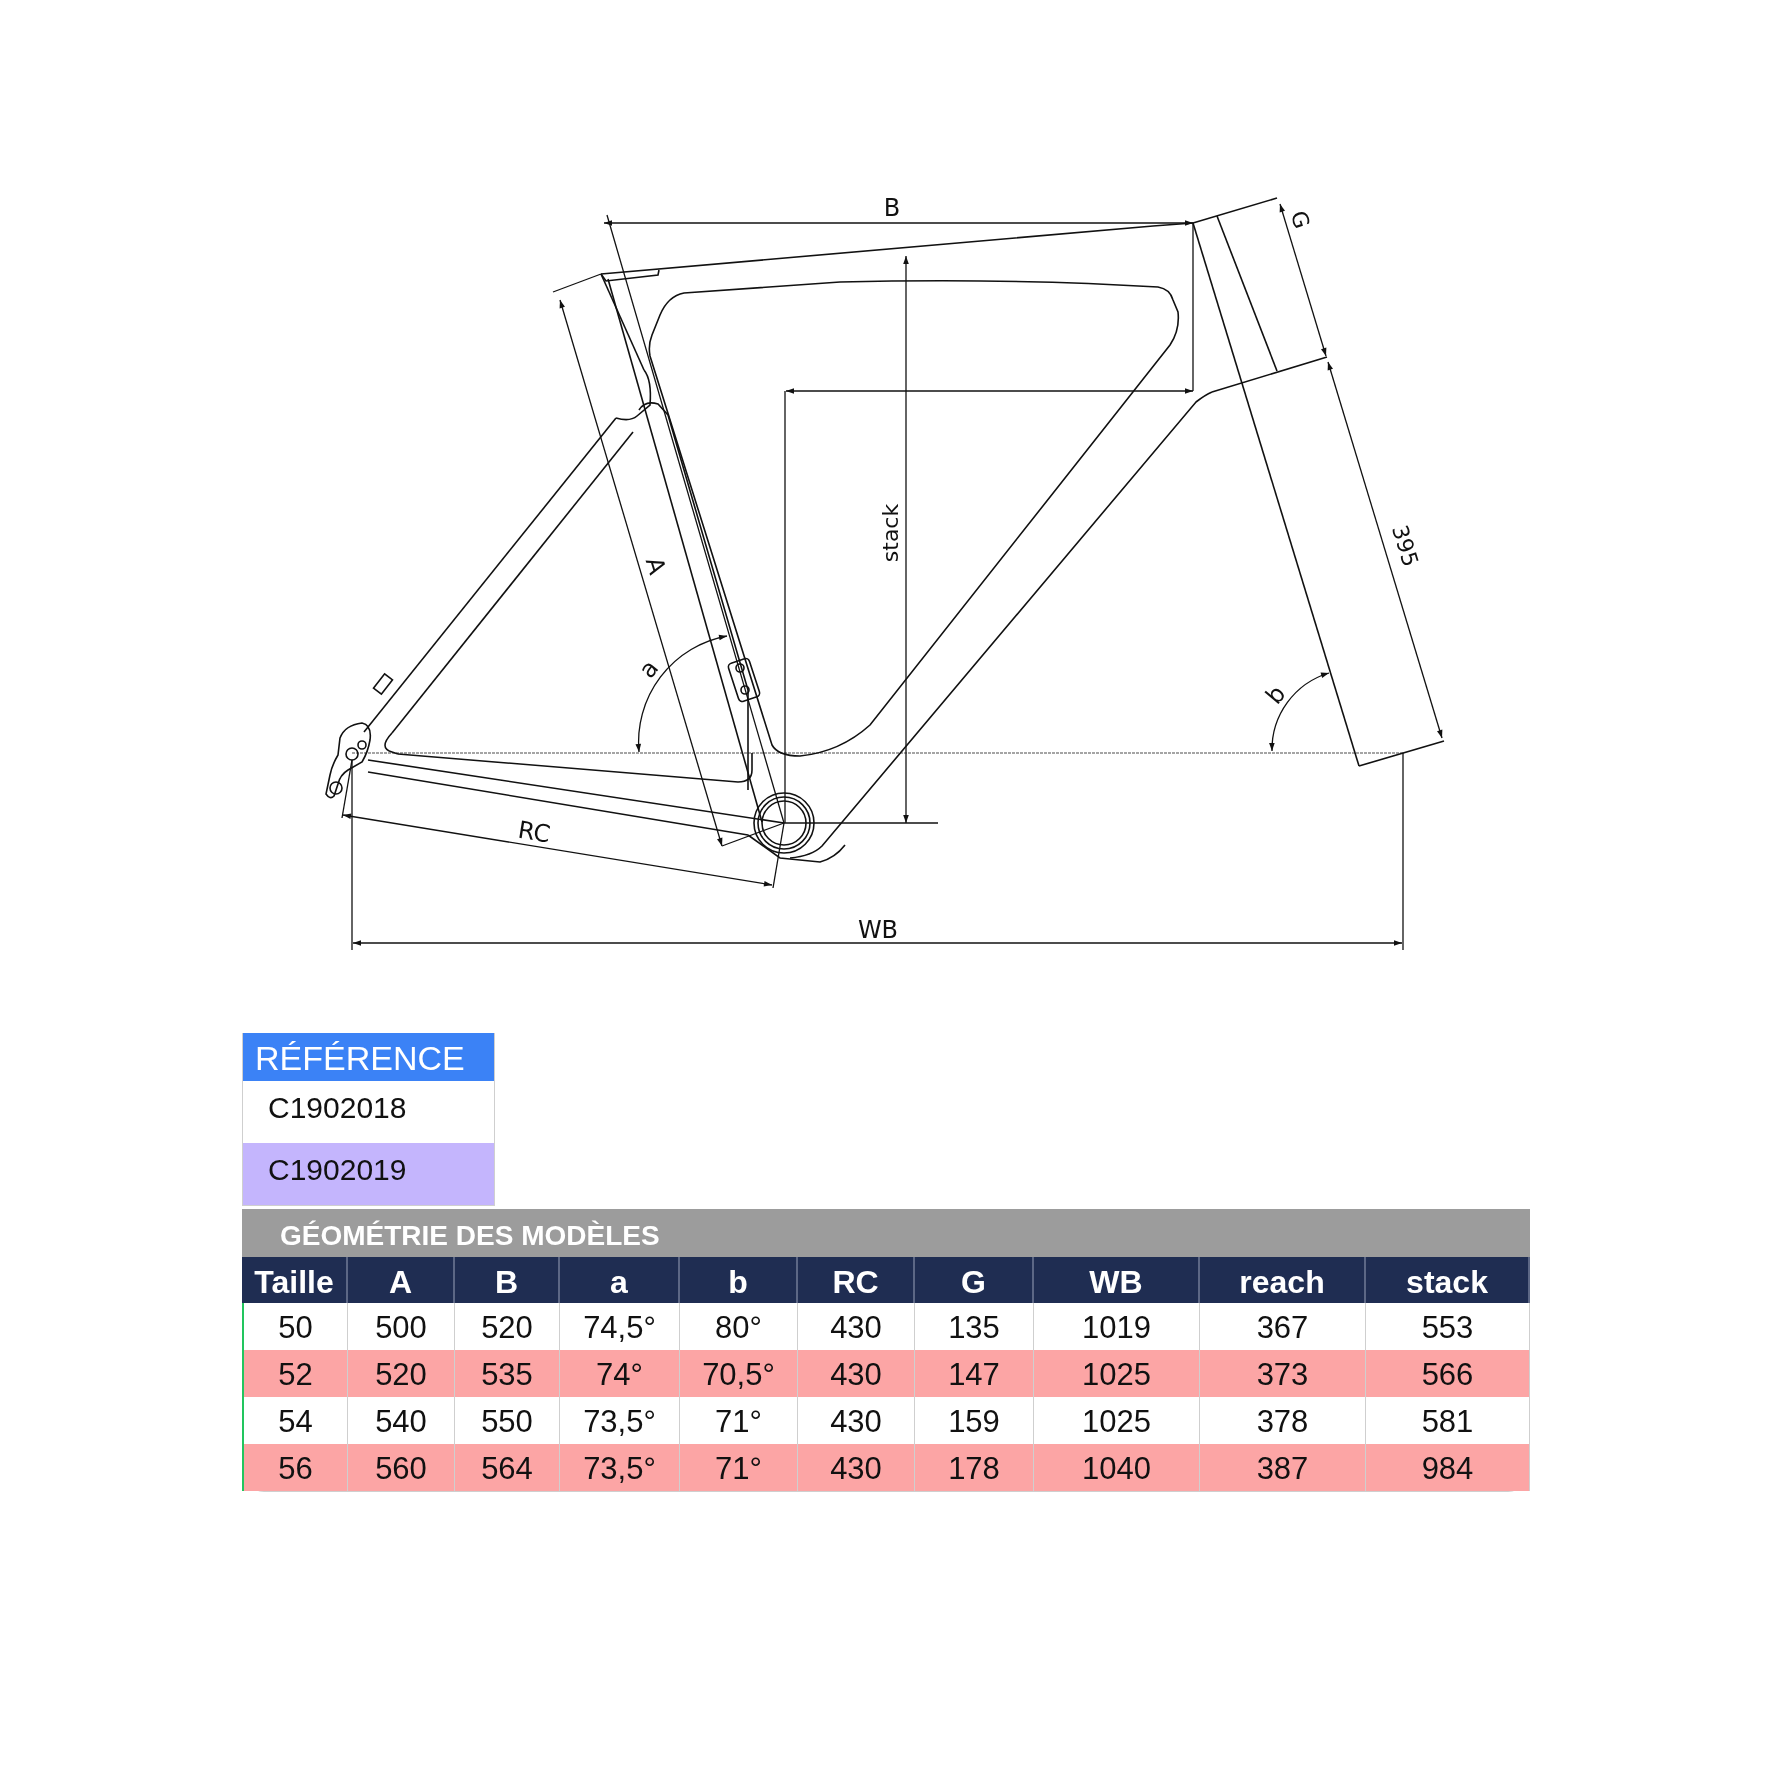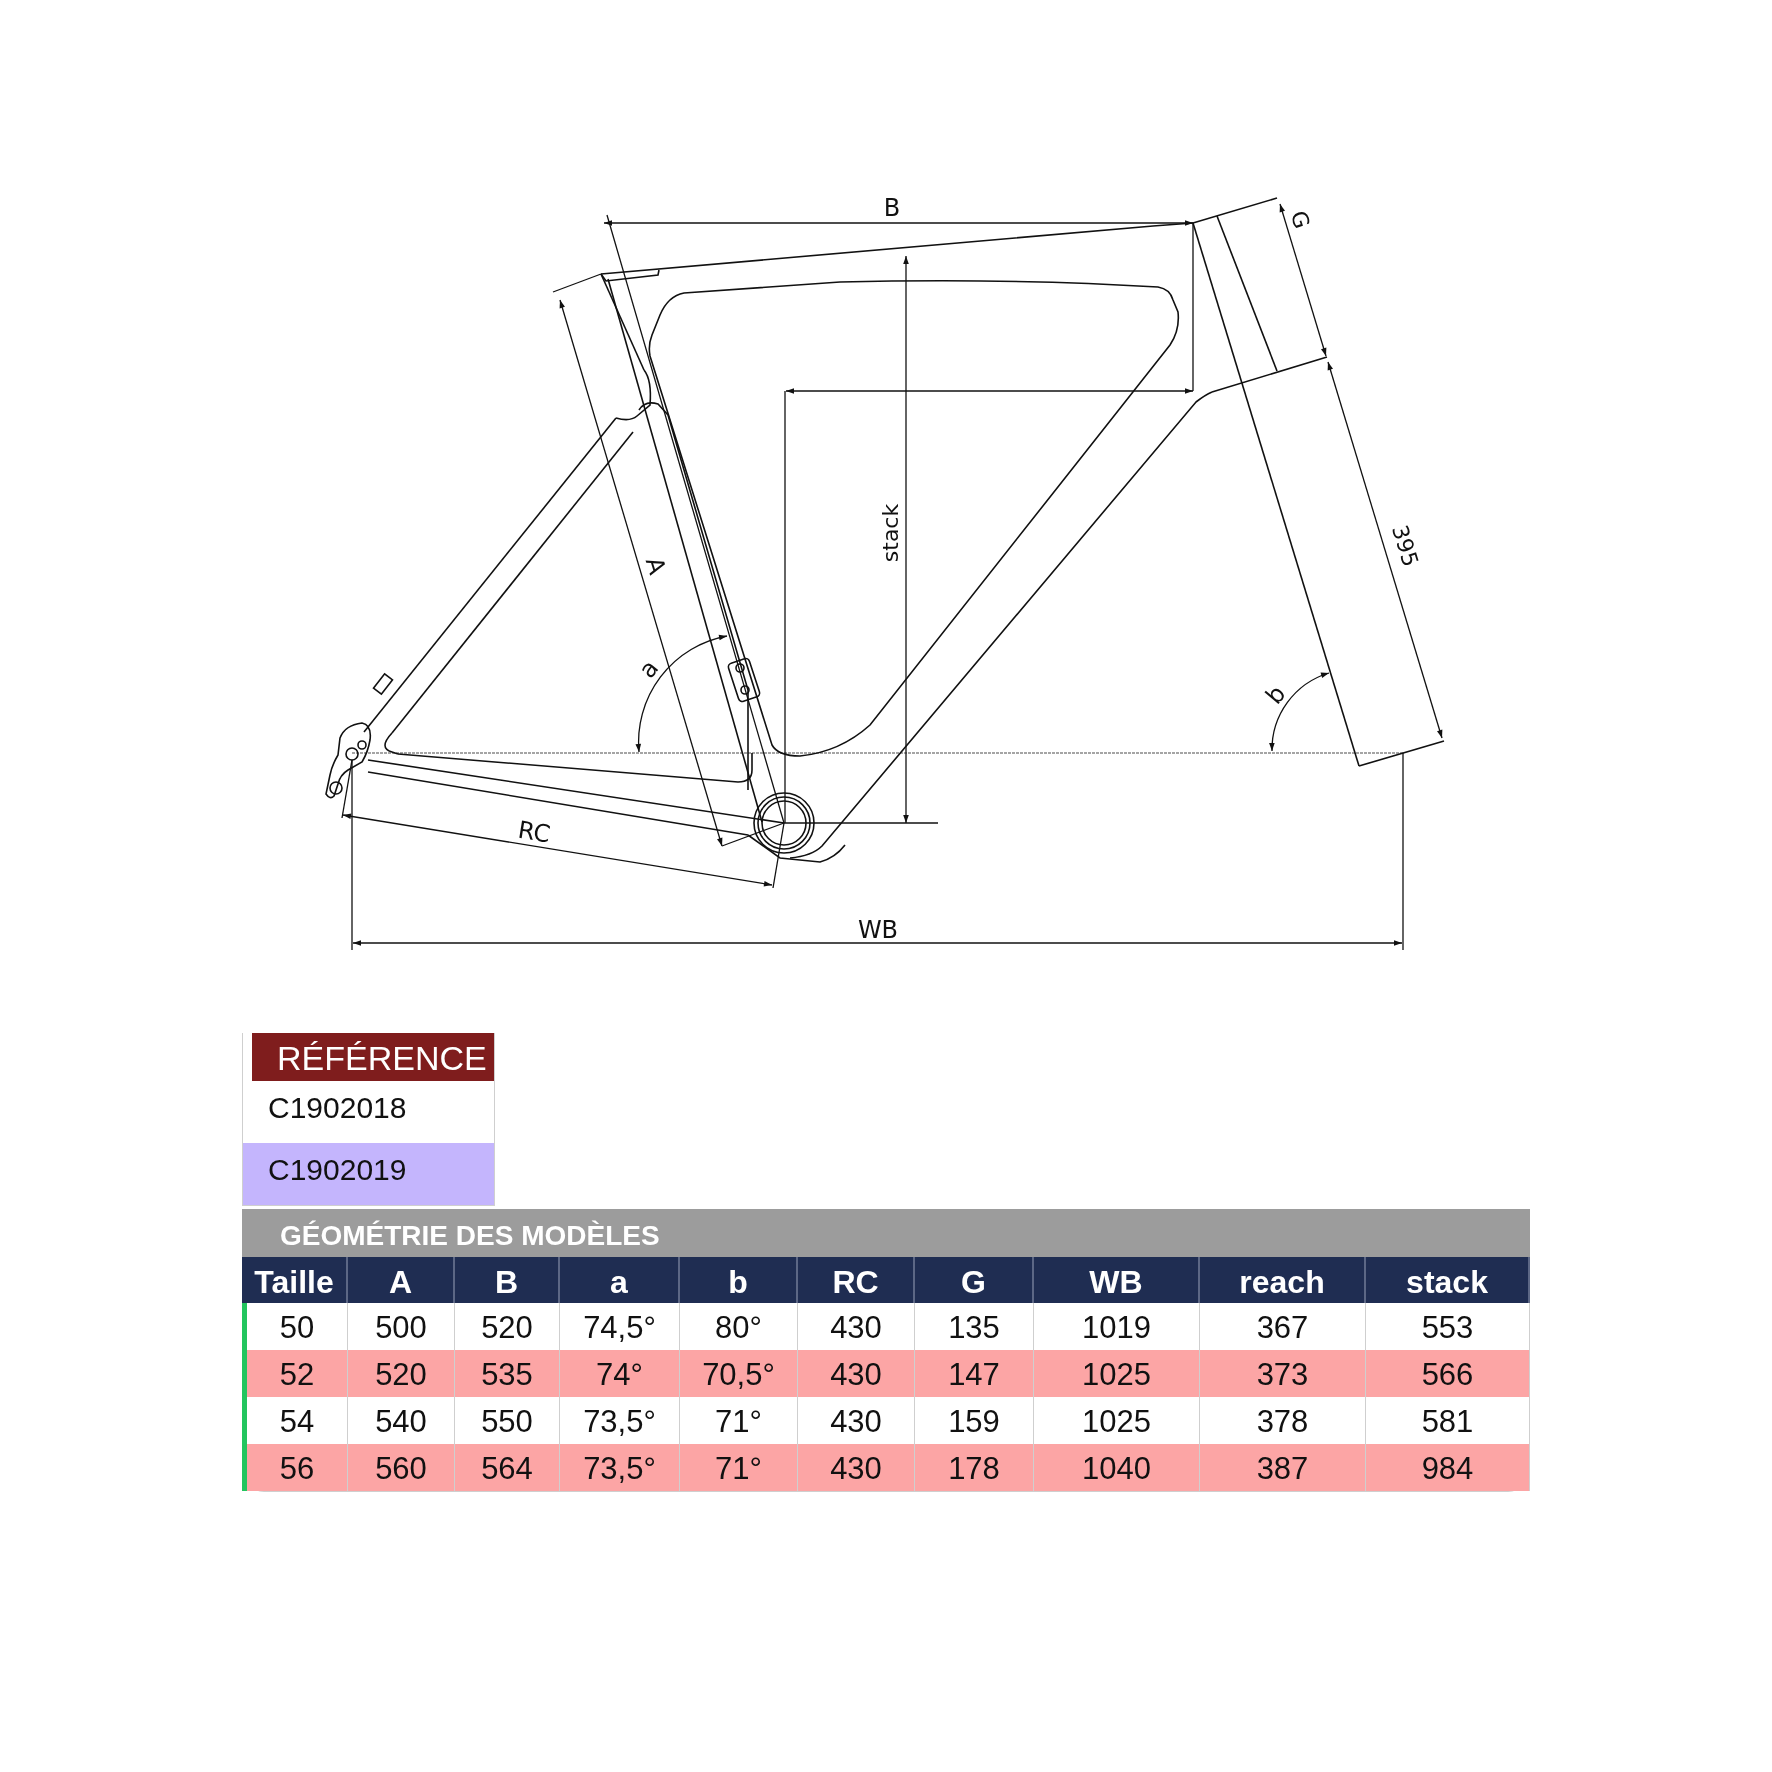--- a/index.html
+++ b/index.html
@@ -4,31 +4,31 @@
 <style>
   html, body { margin:0; padding:0; background:#ffffff; }
   body { width:1772px; height:1772px; position:relative; overflow:hidden; font-family:"Liberation Sans", sans-serif; }
   #drawing { position:absolute; left:0; top:0; width:1772px; height:1000px; }
   #drawing text { font-family:"DejaVu Sans", sans-serif; fill:#111; }
   .ln { stroke:#111; stroke-width:1.6; fill:none; }
   .dim { stroke:#111; stroke-width:1.3; fill:none; }
   .gnd { stroke:#888; stroke-width:1.6; stroke-dasharray:3 1; fill:none; }
 
   .ref-table { position:absolute; left:242px; top:1033px; width:251px; border:1px solid #cfcfcf; border-top:none; }
-  .ref-head { background:#7f1d1d; color:#fff; height:48px; line-height:50px; font-size:34px; padding-left:25px;margin-left:9px; }
+  .ref-head { background:#3b82f6; color:#fff; height:48px; line-height:50px; font-size:34px; padding-left:12px; }
   .ref-row { height:62px; line-height:53px; font-size:30px; font-weight:normal; padding-left:25px; color:#111; }
   .ref-row.alt { background:#c4b5fd; }
 
   .geo { position:absolute; left:242px; top:1209px; width:1288px; }
   .geo-title { background:#9c9c9c; color:#fff; height:48px; line-height:54px; font-size:28px; font-weight:bold; padding-left:38px; }
   .geo-grid { display:grid; grid-template-columns:106px 107px 105px 120px 118px 117px 119px 166px 166px 164px;border-radius:22px; }
   .geo-grid .h { background:#1f2d52; color:#fff; height:46px; line-height:50px; text-align:center; font-size:32px; font-weight:bold; border-right:2px solid #5c6785; }
   .geo-grid .h:last-child { border-right:none; }
   .geo-grid .c { height:47px; line-height:49px; text-align:center; font-size:31px; color:#111; border-right:1px solid #cfcfcf; }
-  .geo-grid .c.first { border-left:5px solid #22c55e; }
+  .geo-grid .c.first { border-left:2px solid #22c55e; }
   .geo-grid .c.alt { background:#fca5a5; }
   .geo-bottom { border-bottom:1px solid #cfcfcf; }
 </style>
 </head>
 <body>
 
 <svg id="drawing" viewBox="0 0 1772 1000" xmlns="http://www.w3.org/2000/svg">
   <defs>
     <marker id="arr" viewBox="0 0 10 10" refX="10" refY="5" markerWidth="14" markerHeight="8" orient="auto-start-reverse" markerUnits="userSpaceOnUse">
       <path d="M0,1.5 L10,5 L0,8.5 z" fill="#111"></path>

